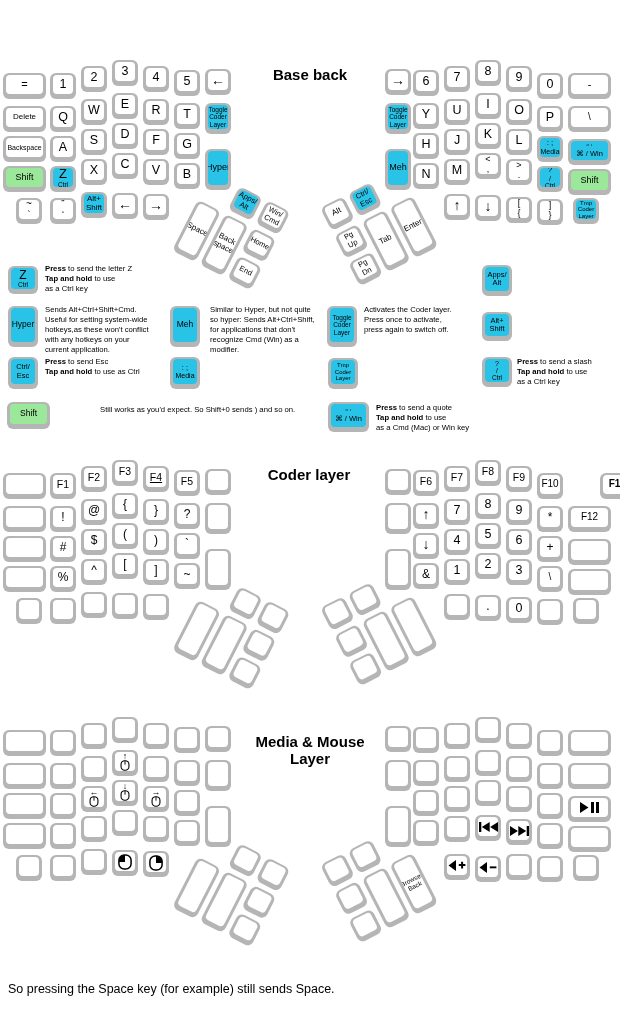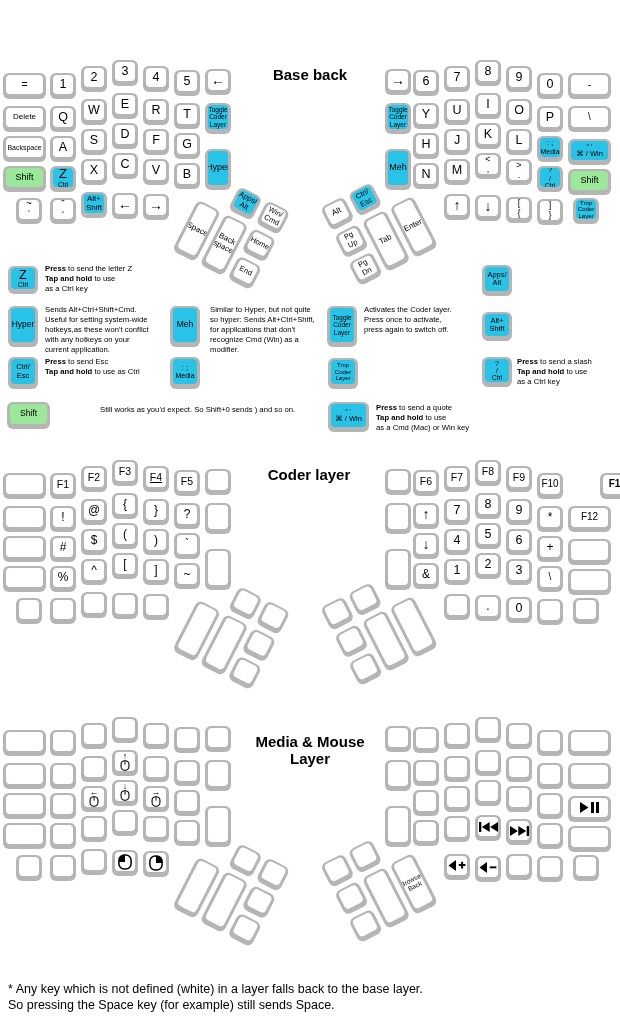--- a/index.html
+++ b/index.html
@@ -1056,21 +1056,20 @@
           <div class="key" style="left: 62px; top: 31px; width: 26px; height: 57px;">
             <div class="face">
               <div class="kl" style="font-size: 6.5px;">Browser</div>
               <div class="kl" style="font-size: 6.5px;">Back</div>
             </div>
           </div>
         </div>
       </div>
     </div>
   <div class="footer">
-    <div>* Any key which is not defined (white) in a layer falls back to the base layer.</div>
     <div>So pressing the Space key (for example) still sends Space.</div>
   </div>
 <div class="key" style="left: 8px; top: 266px; width: 30px; height: 28px;">
       <div class="face" style="background: rgb(42, 195, 232);">
         <div class="kl" style="font-size: 12px;">Z</div>
         <div class="kl" style="font-size: 6.5px;">Ctrl</div>
       </div>
     </div>
     <div class="ann-text" style="left: 45px; top: 264px;"><b>Press</b> to send the letter Z<br><b>Tap and hold</b> to use<br>as a Ctrl key</div>
     <div class="key" style="left: 8px; top: 306px; width: 30px; height: 41px;">

